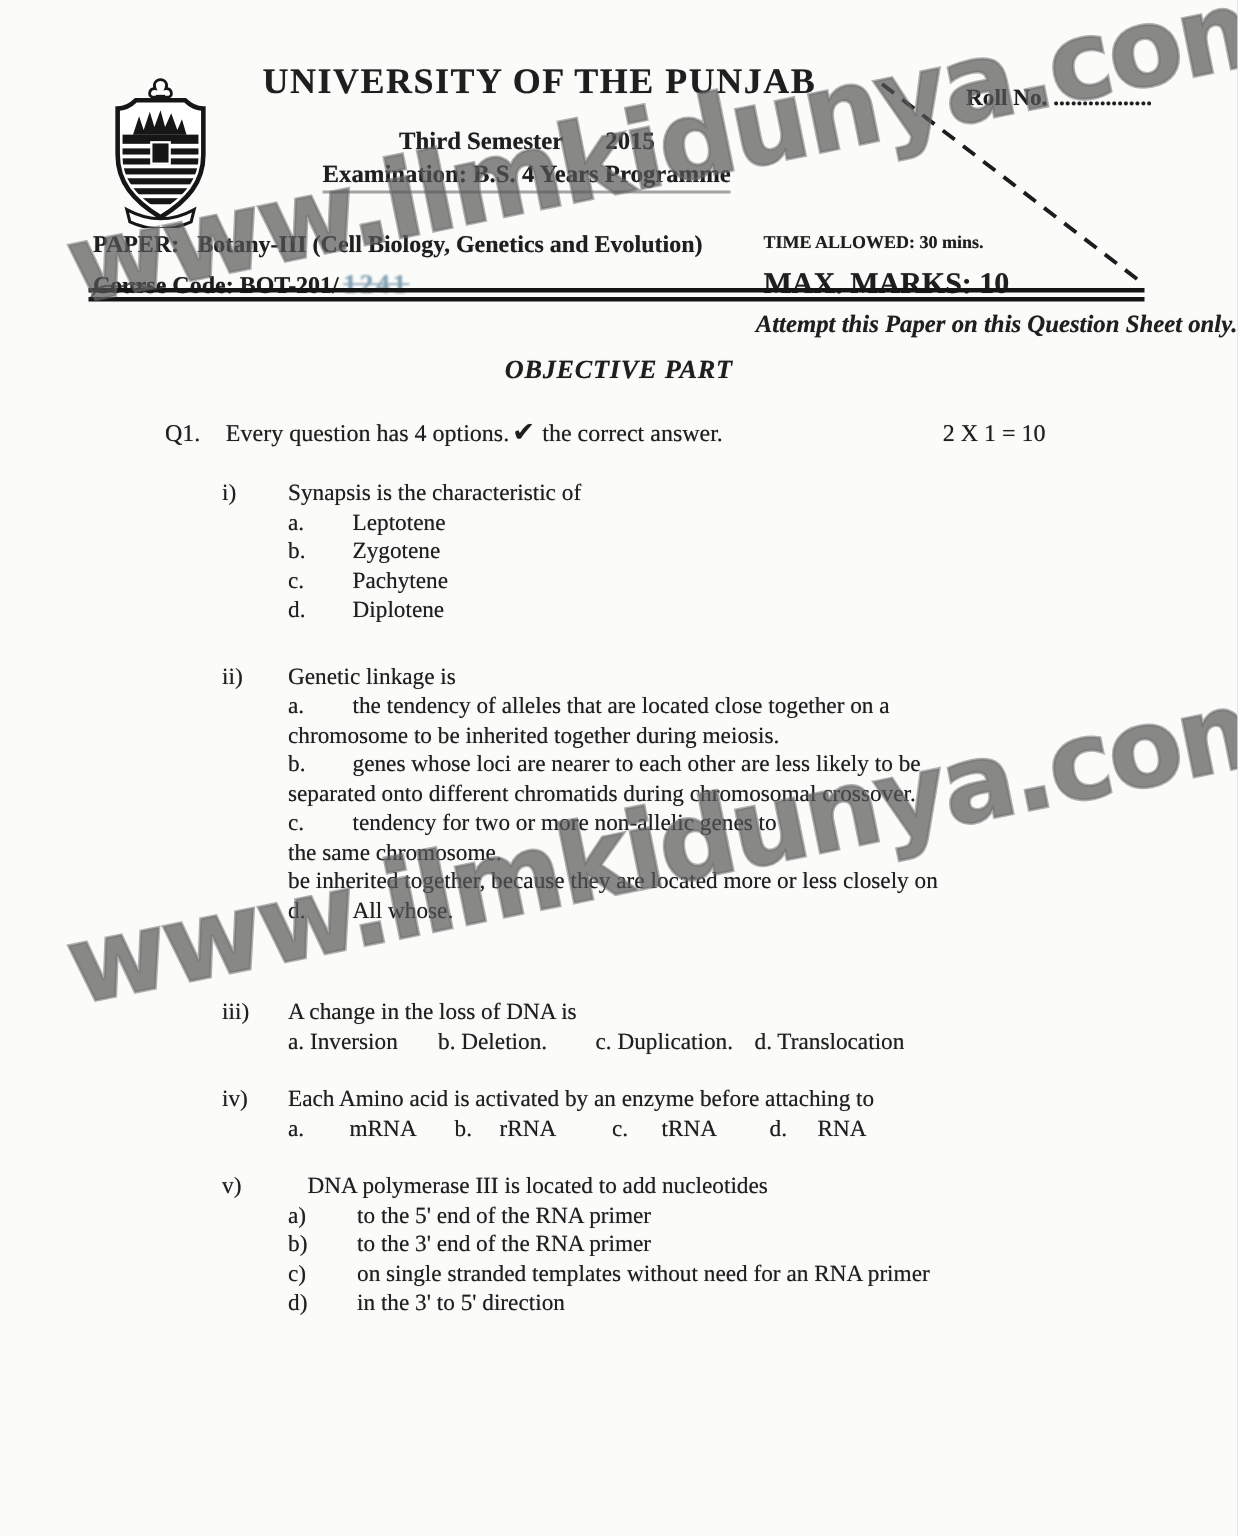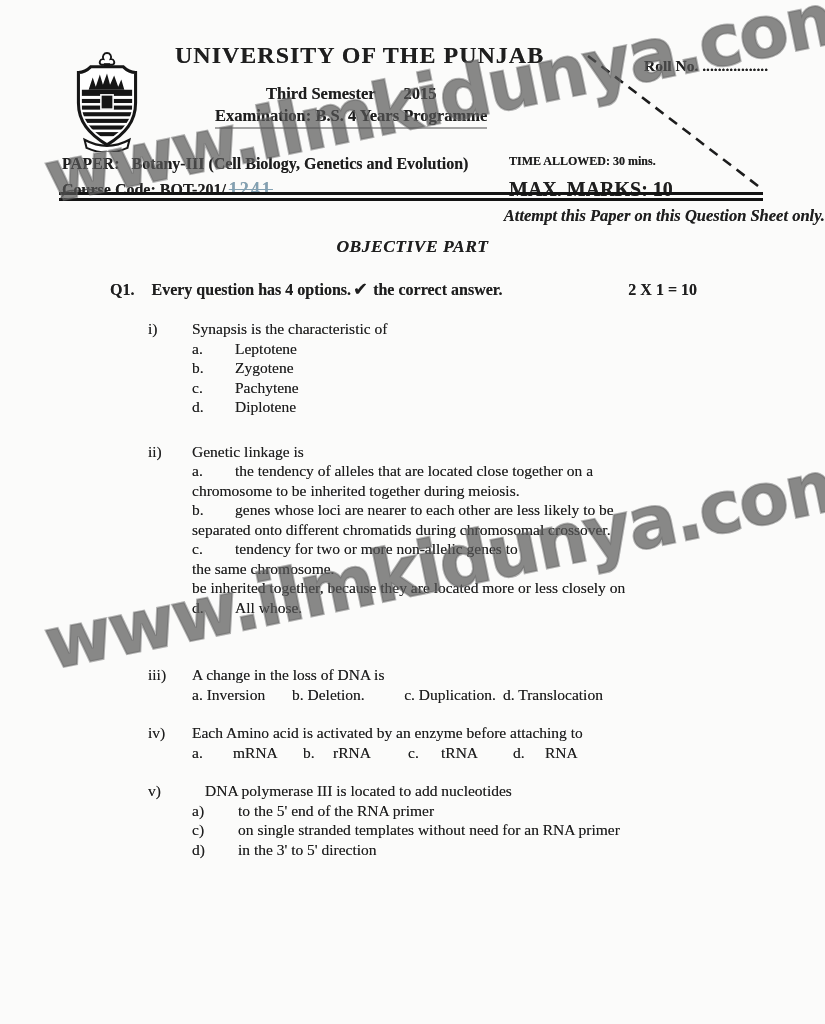--- a/index.html
+++ b/index.html
@@ -26,21 +26,21 @@
   .time{left:509px;top:154px;font-size:12px;font-weight:bold}
   .course{left:62px;top:179px;font-size:16px;font-weight:bold}
   .stamp{color:#0c4a6e;opacity:.5;filter:blur(.6px);text-decoration:line-through;
          letter-spacing:2px;font-size:18px;margin-left:3px}
   .marks{left:509px;top:178px;font-size:20px;font-weight:bold}
   .rule{left:59px;top:192px;width:704px;height:3px;border-top:3.5px solid #141414;border-bottom:3px solid #141414}
 
   .attempt{left:0;right:0;top:206px;text-align:right;font-size:16.5px;font-weight:bold;font-style:italic}
   .objpart{left:0;right:0;top:236px;text-align:center;font-size:17.5px;font-weight:bold;font-style:italic;letter-spacing:.5px}
 
-  .q1row{left:110px;top:280px;width:587px;display:flex;font-size:16px;font-weight:bold;align-items:baseline}
+  .q1row{left:110px;top:280px;width:587px;display:flex;font-size:16px;font-weight:normal;align-items:baseline}
   .q1row .qn{margin-right:17px}
   .q1row .chk{font-family:"DejaVu Sans",sans-serif;font-size:18px;margin:0 5px 0 2px;line-height:1}
   .q1row .mk{margin-left:auto}
 
   
   .qarea{left:148px;top:319px;width:580px;font-size:15.5px;line-height:19.5px}
   .q{position:relative;padding-left:44px}
   .q0{margin-bottom:25px}.q1{margin-bottom:48px}.q2{margin-bottom:19px}.q3{margin-bottom:19px}
   .qnum{position:absolute;left:0;top:0;width:40px}
   .stem.ind{margin-left:13px}
@@ -130,29 +130,30 @@
         <div class="oline"><span class="olet" style="width: 43px;">b.</span><span>genes whose loci are nearer to each other are less likely to be</span></div>
         <div class="oline"><span>separated onto different chromatids during chromosomal crossover.</span></div>
         <div class="oline"><span class="olet" style="width: 43px;">c.</span><span>tendency for two or more non-allelic genes to</span></div>
         <div class="oline"><span>the same chromosome.</span></div>
         <div class="oline"><span>be inherited together, because they are located more or less closely on</span></div>
         <div class="oline"><span class="olet" style="width: 43px;">d.</span><span>All whose.</span></div>
       </div>
       <div class="q q2">
         <span class="qnum">iii)</span>
         <div class="stem">A change in the loss of DNA is</div>
-        <div class="orow"><span class="ocell" style="width: 100px;">a. Inversion</span><span class="ocell" style="width: 105px;">b. Deletion.</span><span class="ocell" style="width: 106px; text-align: center;">c. Duplication.</span><span class="ocell">d. Translocation</span></div>
+        <div class="orow"><span class="ocell" style="width: 100px;">a. Inversion</span><span class="ocell" style="width: 105px;">b. Deletion.</span><span class="ocell" style="width: 106px;">c. Duplication.</span><span class="ocell">d. Translocation</span></div>
       </div>
       <div class="q q3">
         <span class="qnum">iv)</span>
         <div class="stem">Each Amino acid is activated by an enzyme before attaching to</div>
         <div class="orow"><span class="ocell" style="width: 41px;">a.</span><span class="ocell" style="width: 70px;">mRNA</span><span class="ocell" style="width: 30px;">b.</span><span class="ocell" style="width: 75px;">rRNA</span><span class="ocell" style="width: 33px;">c.</span><span class="ocell" style="width: 72px;">tRNA</span><span class="ocell" style="width: 32px;">d.</span><span class="ocell">RNA</span></div>
       </div>
       <div class="q q4">
         <span class="qnum">v)</span>
         <div class="stem ind">DNA polymerase III is located to add nucleotides</div>
         <div class="oline"><span class="olet" style="width: 46px;">a)</span><span>to the 5' end of the RNA primer</span></div>
+        <div class="oline"><span class="olet" style="width: 46px;">b)</span><span>to the 3' end of the RNA primer</span></div>
         <div class="oline"><span class="olet" style="width: 46px;">c)</span><span>on single stranded templates without need for an RNA primer</span></div>
         <div class="oline"><span class="olet" style="width: 46px;">d)</span><span>in the 3' to 5' direction</span></div>
       </div>
     </div>
 
 </div>
 
 </body></html>

